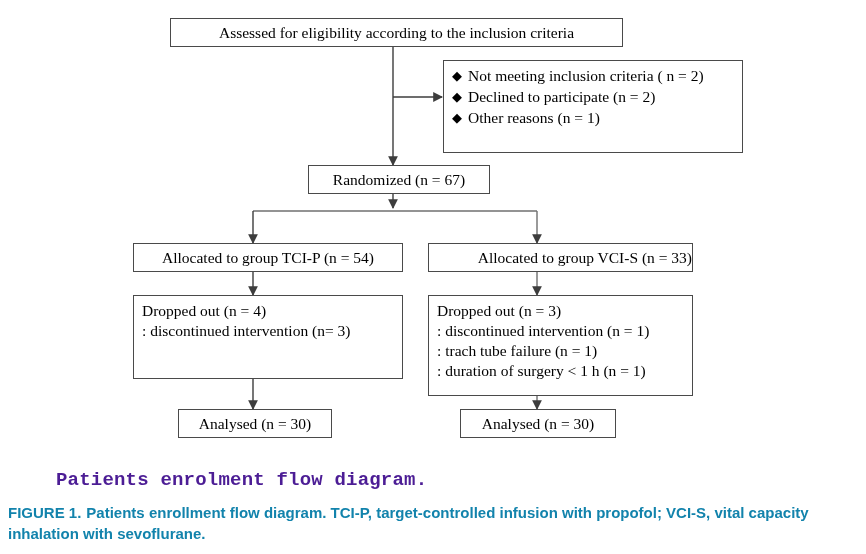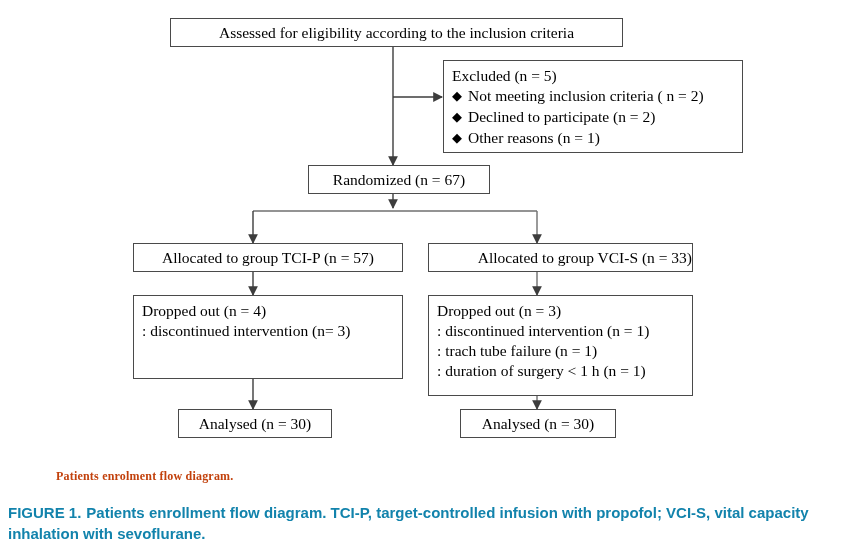--- a/index.html
+++ b/index.html
@@ -70,25 +70,25 @@
     width: 866px;
     height: 470px;
     pointer-events: none;
   }
 
   
   #caption-plain {
     position: absolute;
     left: 56px;
     top: 469px;
-    font-family: Liberation Serif, serif;
+    font-family: Liberation Mono, monospace;
     font-weight: bold;
-    font-size: 12px;
+    font-size: 19px;
     letter-spacing: 0.2px;
-    color: #c2410c;
+    color: #4c1d95;
   }
   #caption-figure {
     position: absolute;
     left: 8px;
     top: 502px;
     width: 846px;
     font-family: "Liberation Sans", "DejaVu Sans", sans-serif;
     font-weight: bold;
     font-size: 15px;
     line-height: 21px;
@@ -124,41 +124,40 @@
 
     <line x1="253" y1="378" x2="253" y2="409" stroke="#3d3d3d" stroke-width="1.4" marker-end="url(#arrow)"></line>
     <line x1="537" y1="395" x2="537" y2="409" stroke="#6f6f6f" stroke-width="1.4" marker-end="url(#arrow)"></line>
   </svg>
 
   <div class="box center" style="left:170px; top:18px; width:453px; height:29px;">
     <span>Assessed for eligibility according to the inclusion criteria</span>
   </div>
 
   <div class="box pad" style="left:443px; top:60px; width:300px; height:93px;">
-    <span class="line-row">Excluded (n = 5)</span>
     <span class="bullet-row">
       <span class="bullet-glyph">◆</span>
       <span>Not meeting inclusion criteria ( n = 2)</span>
     </span>
     <span class="bullet-row">
       <span class="bullet-glyph">◆</span>
       <span>Declined to participate (n = 2)</span>
     </span>
     <span class="bullet-row">
       <span class="bullet-glyph">◆</span>
       <span>Other reasons (n = 1)</span>
     </span>
   </div>
 
   <div class="box center" style="left:308px; top:165px; width:182px; height:29px;">
     <span>Randomized (n = 67)</span>
   </div>
 
   <div class="box center" style="left:133px; top:243px; width:270px; height:29px;">
-    <span>Allocated to group TCI-P (n = 57)</span>
+    <span>Allocated to group TCI-P (n = 54)</span>
   </div>
   <div class="box center" style="left:428px; top:243px; width:265px; height:29px;justify-content:flex-end;">
     <span>Allocated to group VCI-S (n = 33)</span>
   </div>
 
   <div class="box pad" style="left:133px; top:295px; width:270px; height:84px;">
     <span class="line-row">Dropped out (n = 4)</span>
     <span class="line-row">: discontinued intervention (n= 3)</span>
   </div>
 

